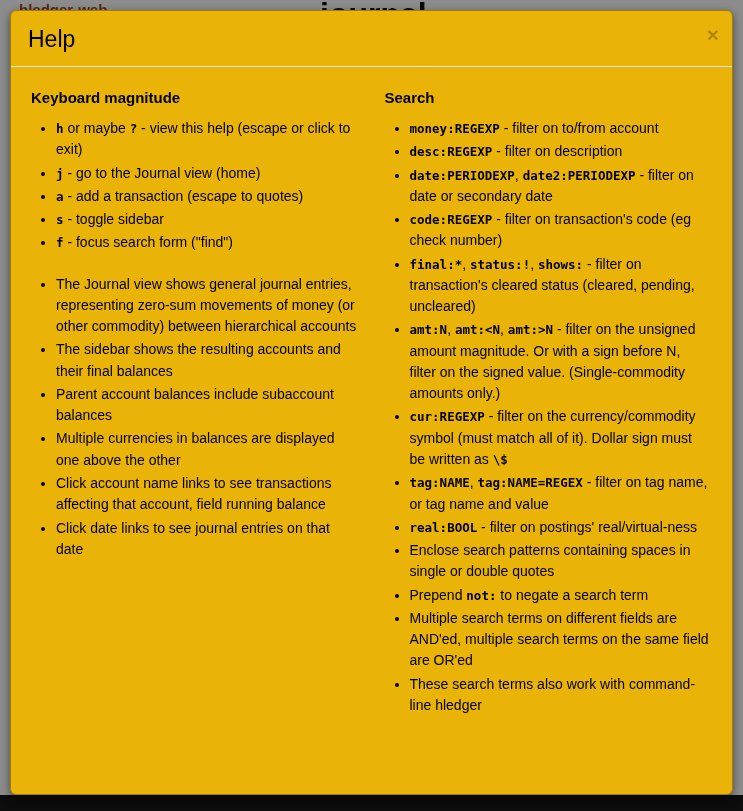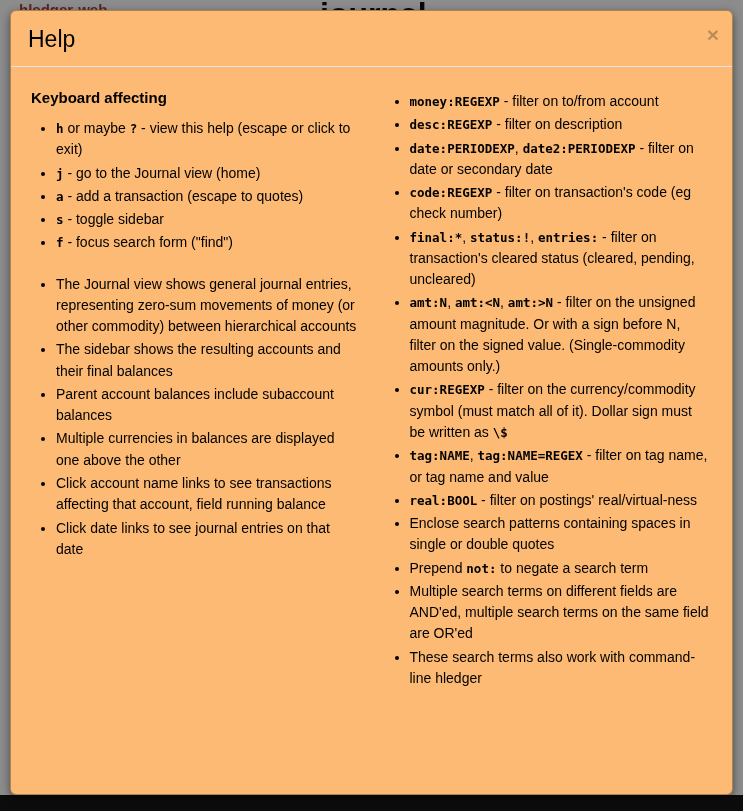--- a/index.html
+++ b/index.html
@@ -25,21 +25,21 @@
   .bottom-strip {
     position: absolute; left: 0; right: 0; bottom: 0; height: 16px;
     background: #161616;
   }
   .backdrop { position: absolute; inset: 0; background: rgba(0,0,0,0.45); }
 
   
   .modal {
     position: absolute; top: 10px; left: 10px;
     width: 723px; height: 785px;
-    background: #fdba74;
+    background: #eab308;
     border: 1px solid rgba(0,0,0,0.3);
     border-radius: 6px;
     box-shadow: 0 3px 9px rgba(0,0,0,0.5);
     overflow: hidden;
   }
   .modal-header {
     position: relative;
     padding: 15px 16px 13px 17px;
     border-bottom: 1px solid #e5e5e5;
   }
@@ -72,44 +72,45 @@
 
 <div class="backdrop"></div>
 
 <div class="modal">
   <div class="modal-header">
     <h1 class="modal-title">Help</h1>
     <button class="close-btn">×</button>
   </div>
   <div class="modal-body">
     <div class="col">
-      <h2 class="section-heading">Keyboard affecting</h2>
+      <h2 class="section-heading">Keyboard magnitude</h2>
       <ul class="help-list">
           <li><code>h</code><span> or maybe </span><code>?</code><span> - view this help (escape or click to exit)</span></li>
           <li><code>j</code><span> - go to the Journal view (home)</span></li>
           <li><code>a</code><span> - add a transaction (escape to quotes)</span></li>
           <li><code>s</code><span> - toggle sidebar</span></li>
           <li><code>f</code><span> - focus search form ("find")</span></li>
         </ul>
       <ul class="help-list">
           <li><span>The Journal view shows general journal entries, representing zero-sum movements of money (or other commodity) between hierarchical accounts</span></li>
           <li><span>The sidebar shows the resulting accounts and their final balances</span></li>
           <li><span>Parent account balances include subaccount balances</span></li>
           <li><span>Multiple currencies in balances are displayed one above the other</span></li>
           <li><span>Click account name links to see transactions affecting that account, field running balance</span></li>
           <li><span>Click date links to see journal entries on that date</span></li>
         </ul>
     </div>
     <div class="col">
+      <h2 class="section-heading">Search</h2>
       <ul class="help-list">
           <li><code>money:REGEXP</code><span> - filter on to/from account</span></li>
           <li><code>desc:REGEXP</code><span> - filter on description</span></li>
           <li><code>date:PERIODEXP</code><span>, </span><code>date2:PERIODEXP</code><span> - filter on date or secondary date</span></li>
           <li><code>code:REGEXP</code><span> - filter on transaction's code (eg check number)</span></li>
-          <li><code>final:*</code><span>, </span><code>status:!</code><span>, </span><code>entries:</code><span> - filter on transaction's cleared status (cleared, pending, uncleared)</span></li>
+          <li><code>final:*</code><span>, </span><code>status:!</code><span>, </span><code>shows:</code><span> - filter on transaction's cleared status (cleared, pending, uncleared)</span></li>
           <li><code>amt:N</code><span>, </span><code>amt:&lt;N</code><span>, </span><code>amt:&gt;N</code><span> - filter on the unsigned amount magnitude. Or with a sign before N, filter on the signed value. (Single-commodity amounts only.)</span></li>
           <li><code>cur:REGEXP</code><span> - filter on the currency/commodity symbol (must match all of it). Dollar sign must be written as </span><code>\$</code></li>
           <li><code>tag:NAME</code><span>, </span><code>tag:NAME=REGEX</code><span> - filter on tag name, or tag name and value</span></li>
           <li><code>real:BOOL</code><span> - filter on postings' real/virtual-ness</span></li>
           <li><span>Enclose search patterns containing spaces in single or double quotes</span></li>
           <li><span>Prepend </span><code>not:</code><span> to negate a search term</span></li>
           <li><span>Multiple search terms on different fields are AND'ed, multiple search terms on the same field are OR'ed</span></li>
           <li><span>These search terms also work with command-line hledger</span></li>
         </ul>
     </div>

